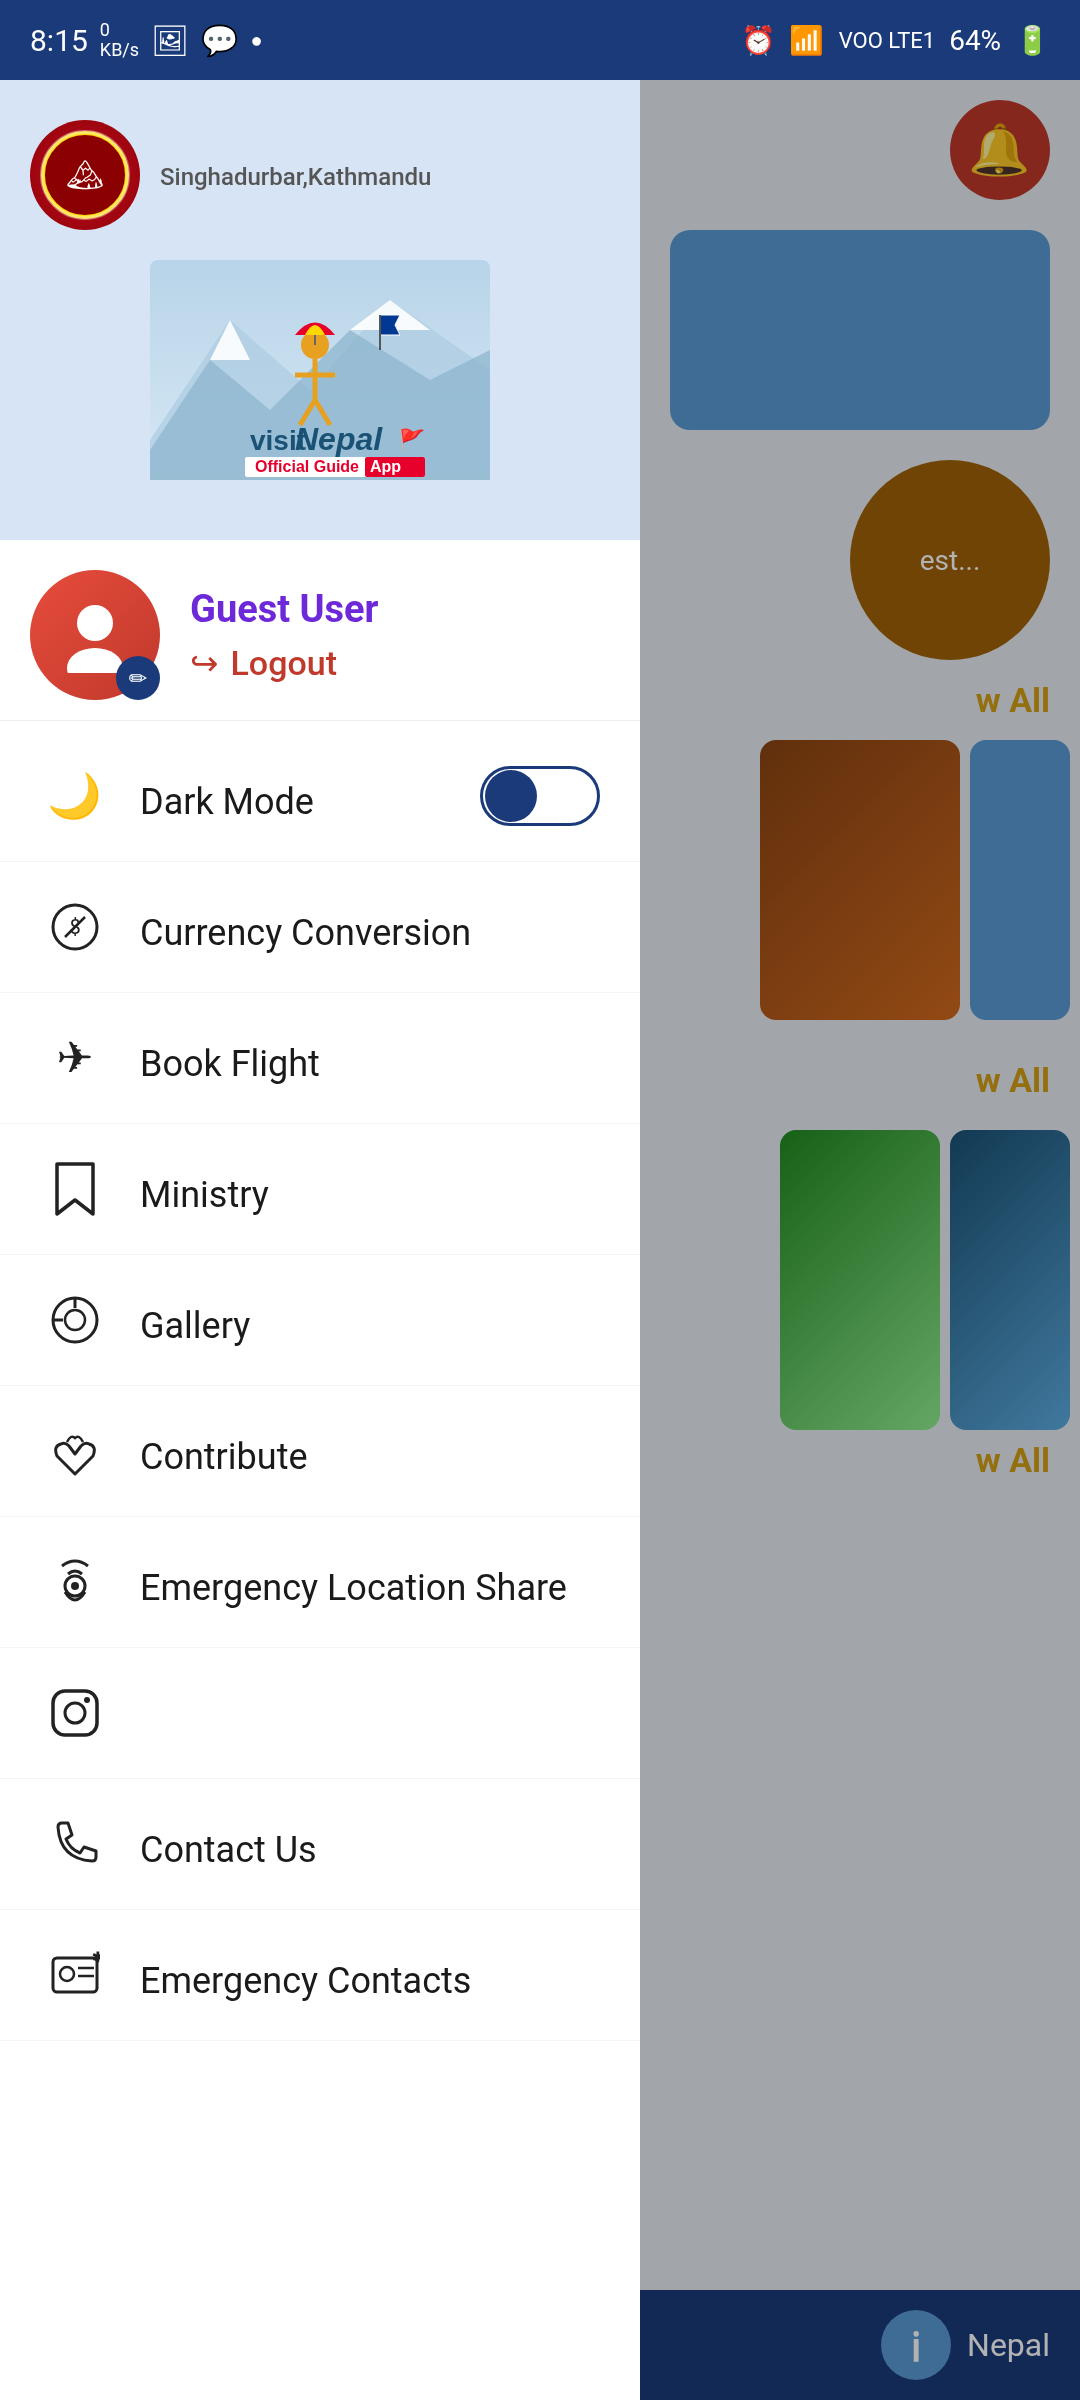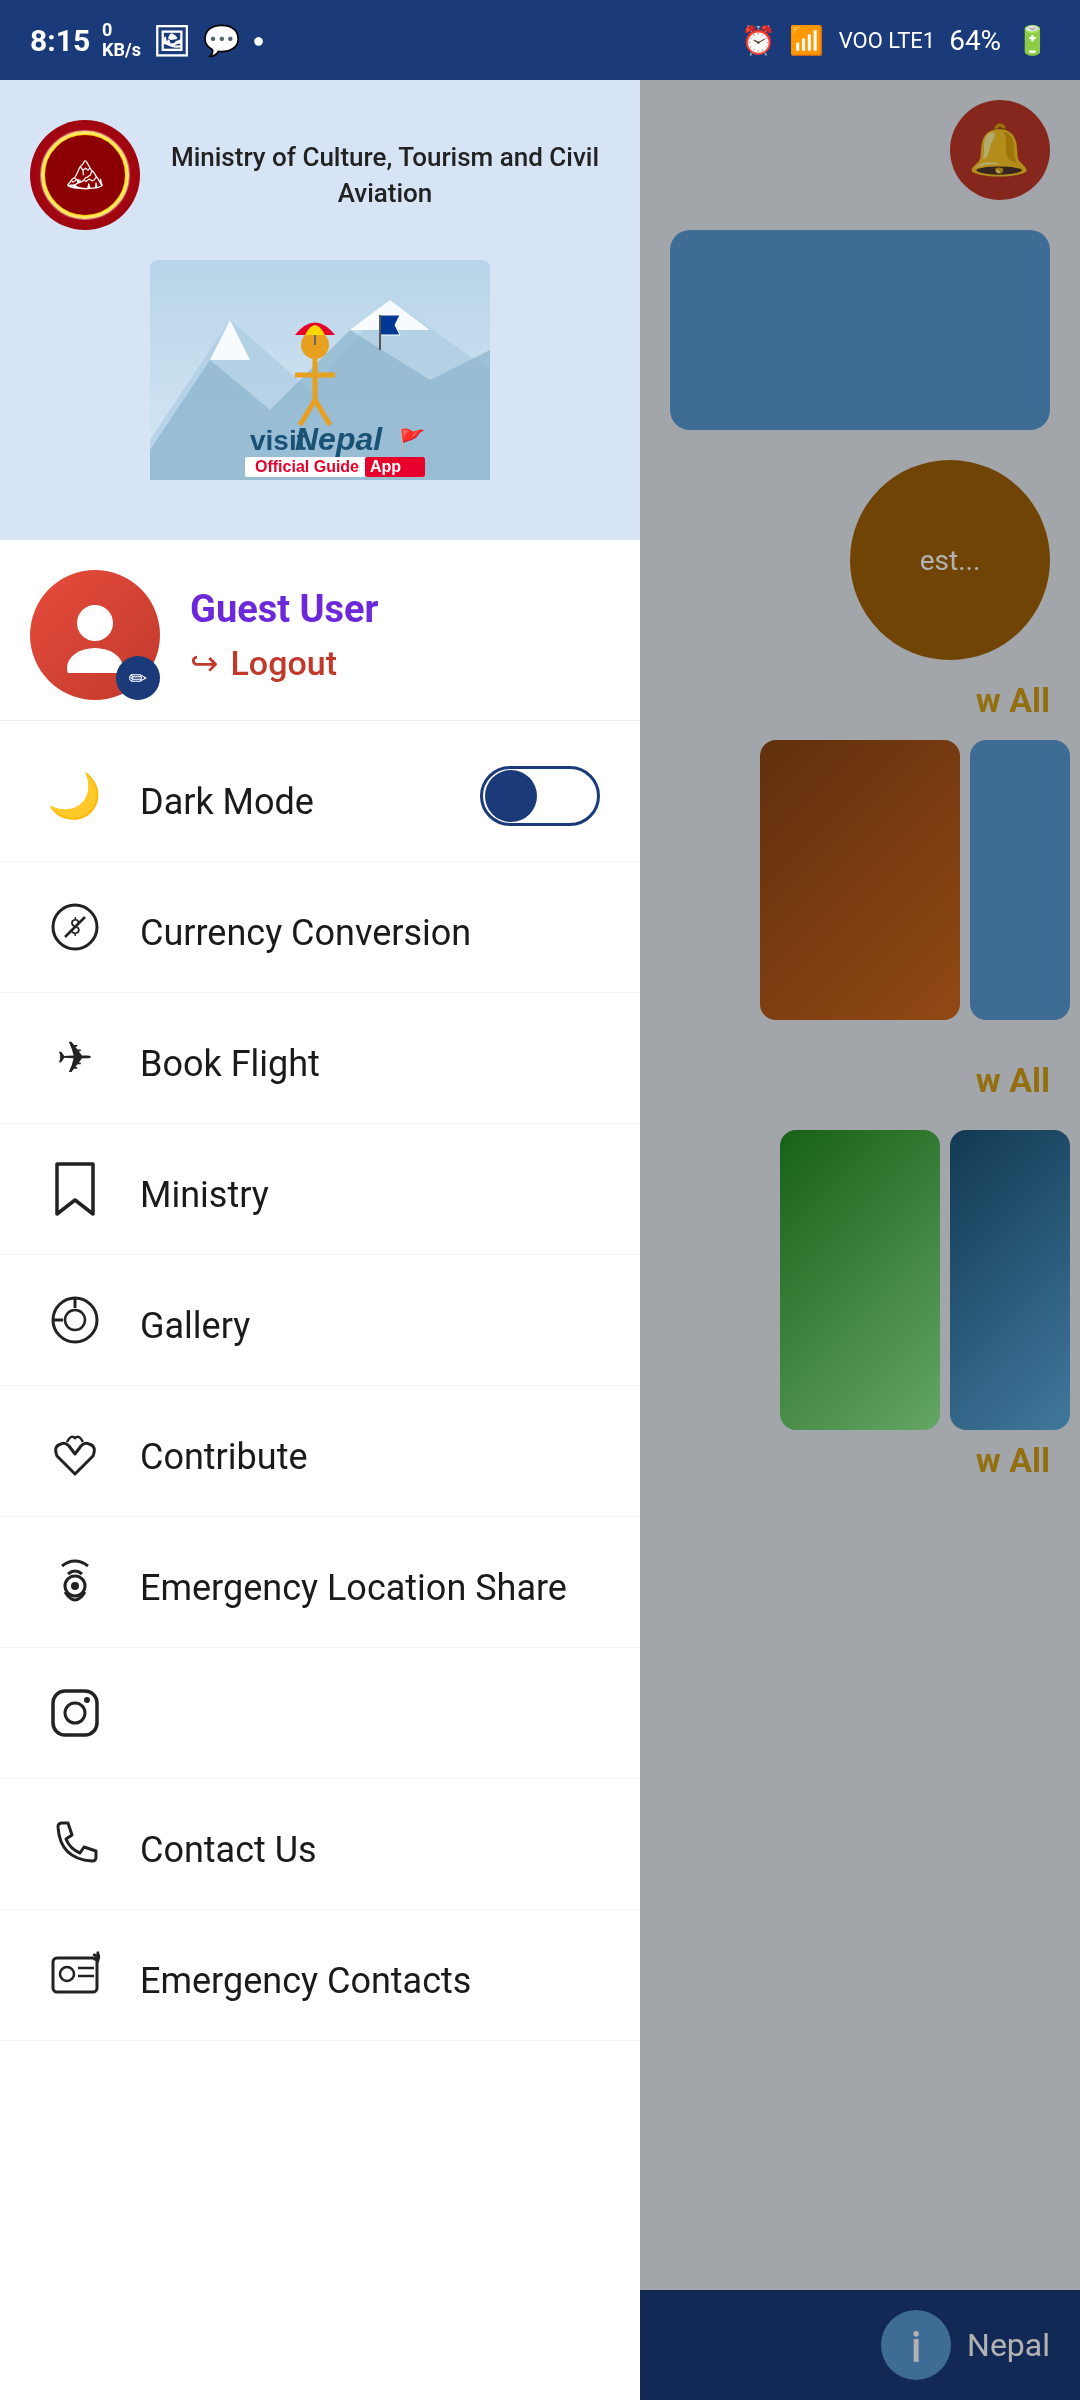--- a/index.html
+++ b/index.html
@@ -28,21 +28,21 @@
       left: 0;
       z-index: 100;
     }
 
     .status-left {
       display: flex;
       align-items: center;
       gap: 12px;
       color: white;
       font-size: 30px;
-      font-weight: 700;
+      font-weight: 400;
     }
 
     .status-left .kb {
       font-size: 20px;
       display: flex;
       flex-direction: column;
       line-height: 1.1;
     }
 
     .status-right {
@@ -504,21 +504,21 @@
     <div class="ministry-row">
 
       <div class="ministry-logo">
         <svg width="90" height="90" viewBox="0 0 90 90">
           <circle cx="45" cy="45" r="42" fill="#8b0000" stroke="#ffd700" stroke-width="4"></circle>
 
           <text x="45" y="55" text-anchor="middle" font-size="30" fill="white">🏔</text>
         </svg>
       </div>
       <div>
-        <div class="ministry-text">Ministry of Culture, Tourism and Civil Aviation</div>
+        <div class="ministry-text" style="font-size:24px; color:#555; margin-top:6px;">Singhadurbar,Kathmandu</div>
       </div>
     </div>
 
     <div class="visit-nepal-logo">
       <svg width="340" height="220" viewBox="0 0 340 220">
 
         <defs>
           <linearGradient id="skyGrad" x1="0" y1="0" x2="0" y2="1">
             <stop offset="0%" stop-color="#b8d4e8"></stop>
             <stop offset="100%" stop-color="#d6e8f5"></stop>

